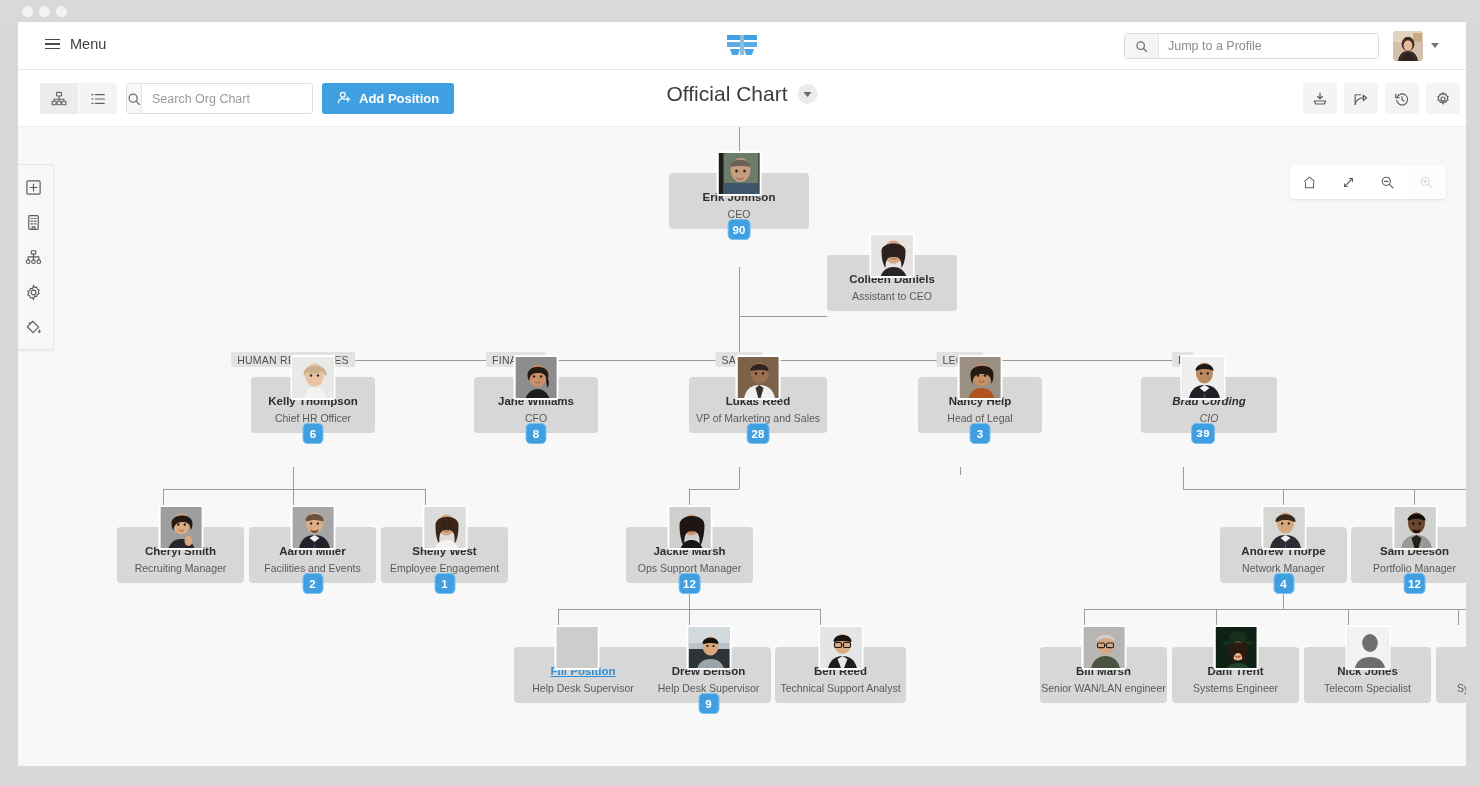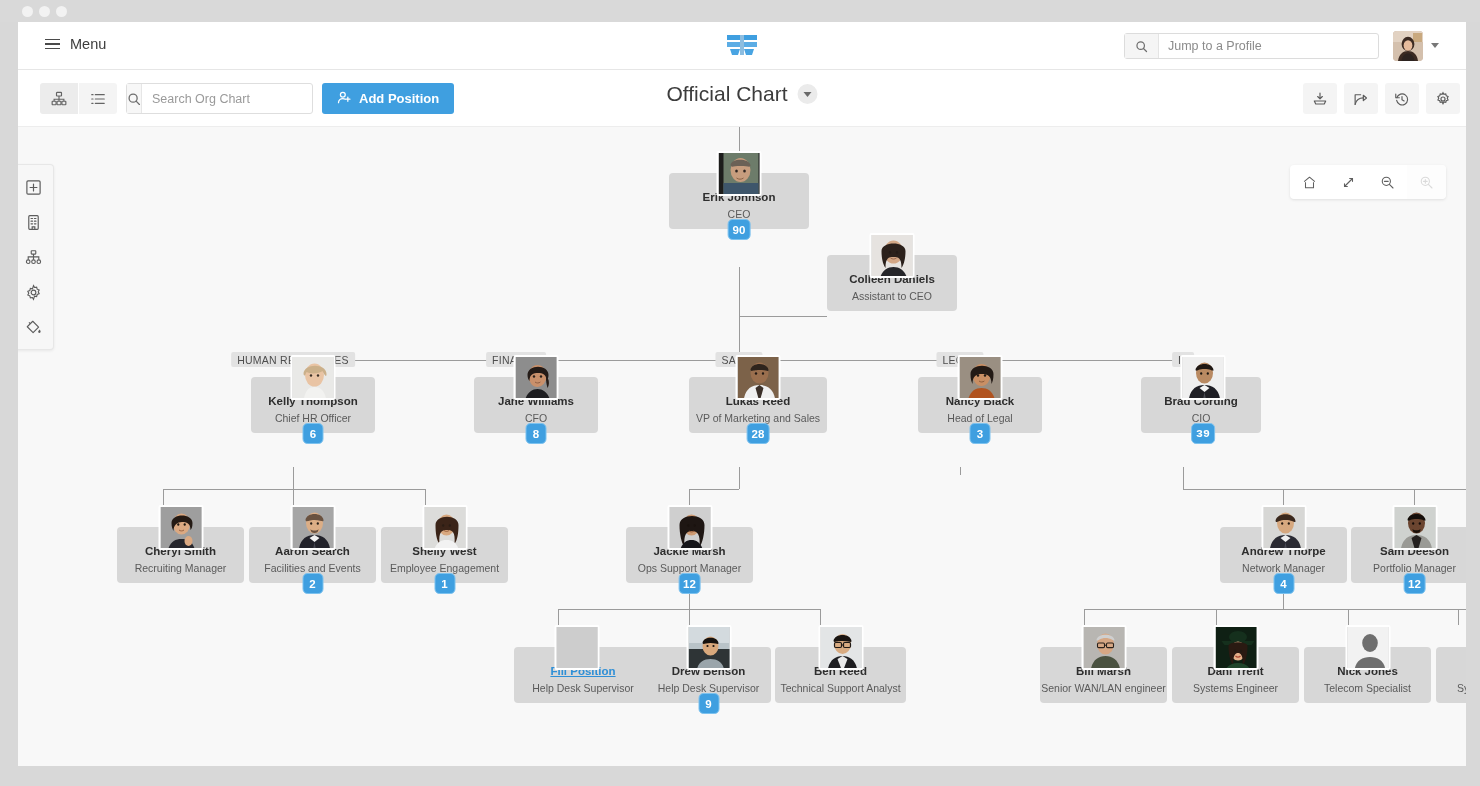--- a/index.html
+++ b/index.html
@@ -520,39 +520,39 @@
                 <ellipse cx="25.5" cy="16.5" rx="1.2" ry="1.3" fill="#231a15"></ellipse>
               <path d="M6 45c1-12 7-17 16-17s15 5 16 17z" fill="#f0f0f0"></path>
               <path d="M22 28l-4 3 4 14 4-14z" fill="#3b3029"></path>
             </svg>
           </div>
           <div class="node-badge" style="top:68px;">28</div>
         </div>
 
         <div class="node" style="left:900px; top:228px; width:124px;">
           <div class="node-card" style="width:124px; height:56px;">
-            <div class="node-name">Nancy Black</div>
+            <div class="node-name">Nancy Help</div>
             <div class="node-title">Head of Legal</div>
           </div>
           <div class="node-photo">
             <svg width="45" height="45" viewBox="0 0 45 45">
                 <rect width="45" height="45" fill="#9a8f82"></rect>
               <ellipse cx="22" cy="18" rx="9" ry="11" fill="#c98f64"></ellipse>
               <path d="M11 17c0-11 23-11 23 0 0 5-1 8-2 10 0-8-4-10-9.5-10S13 19 13 27c-1-2-2-5-2-10z" fill="#231a15"></path>
               <ellipse cx="18.5" cy="18.5" rx="1.2" ry="1.3" fill="#201812"></ellipse>
                 <ellipse cx="25.5" cy="18.5" rx="1.2" ry="1.3" fill="#201812"></ellipse>
               <path d="M19.5 24c1.6 1.3 3.8 1.3 5.4 0" stroke="#8c5c3c" stroke-width="1" fill="none"></path>
               <path d="M8 45c2-10 7-14 14-14s12 4 14 14z" fill="#b1531f"></path>
             </svg>
           </div>
           <div class="node-badge" style="top:68px;">3</div>
         </div>
 
         <div class="node" style="left:1123px; top:228px; width:124px;">
-          <div class="node-card" style="width:120px; height:56px;">
+          <div class="node-card" style="width:136px; height:56px;font-style:italic;">
             <div class="node-name">Brad Cording</div>
             <div class="node-title">CIO</div>
           </div>
           <div class="node-photo">
             <svg width="45" height="45" viewBox="0 0 45 45">
                 <rect width="45" height="45" fill="#efefef"></rect>
               <ellipse cx="22" cy="16" rx="8.5" ry="10.5" fill="#b98a62"></ellipse>
               <path d="M13 13c1-8 17-8 18 0 0 2-2-1-9-1s-8 3-9 1z" fill="#201813"></path>
               <ellipse cx="18.7" cy="16.5" rx="1.1" ry="1.2" fill="#1b1510"></ellipse>
                 <ellipse cx="25.3" cy="16.5" rx="1.1" ry="1.2" fill="#1b1510"></ellipse>
@@ -578,21 +578,21 @@
                 <ellipse cx="24.2" cy="17.5" rx="1.1" ry="1.2" fill="#1e1710"></ellipse>
               <path d="M18.5 23c1.5 1.2 3.5 1.2 5 0" stroke="#9b6341" stroke-width="1" fill="none"></path>
               <path d="M7 45c2-10 7-13 14-13s12 3 14 13z" fill="#26262c"></path>
               <ellipse cx="28" cy="34" rx="4" ry="5" fill="#dba982"></ellipse>
             </svg>
           </div>
         </div>
 
         <div class="node" style="left:231px; top:378px; width:127px;">
           <div class="node-card" style="width:127px; height:56px;">
-            <div class="node-name">Aaron Search</div>
+            <div class="node-name">Aaron Miller</div>
             <div class="node-title">Facilities and Events</div>
           </div>
           <div class="node-photo">
             <svg width="45" height="45" viewBox="0 0 45 45">
                 <rect width="45" height="45" fill="#a6a6a6"></rect>
               <ellipse cx="22" cy="16" rx="8.5" ry="10.5" fill="#dcae86"></ellipse>
               <path d="M13 13c1-8 17-8 18 0 0 3-2 0-9 0s-8 3-9 0z" fill="#6a5240"></path>
               <ellipse cx="18.7" cy="16.5" rx="1.1" ry="1.2" fill="#2a211a"></ellipse>
                 <ellipse cx="25.3" cy="16.5" rx="1.1" ry="1.2" fill="#2a211a"></ellipse>
               <path d="M18 22c1 2 7 2 8 0 0 3-2 4-4 4s-4-1-4-4z" fill="#6a5240"></path>

